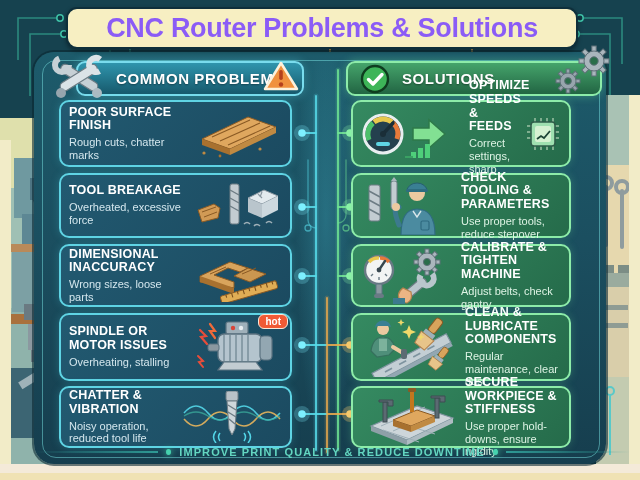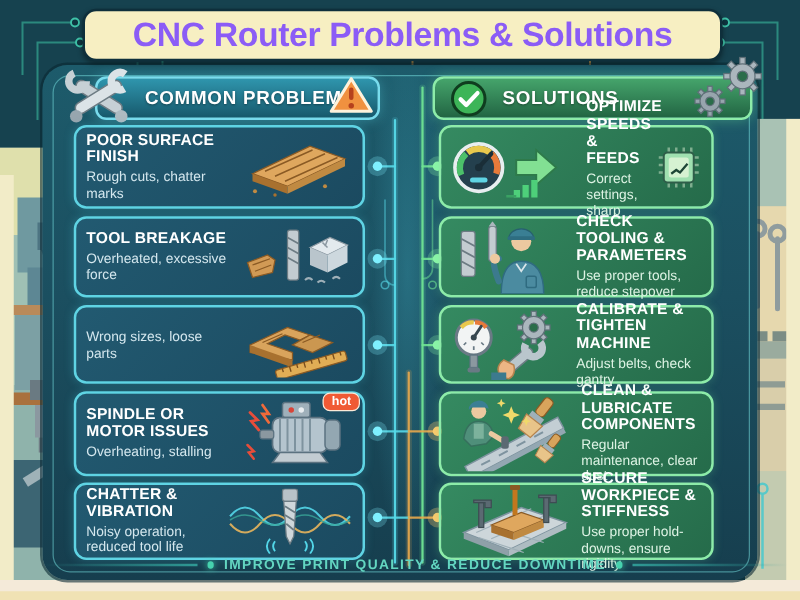--- a/index.html
+++ b/index.html
@@ -287,20 +287,21 @@
         <polygon points="56,18 70,24 70,38 56,32" fill="#b9c5cc"></polygon>
         <polygon points="70,24 86,16 86,30 70,38" fill="#cdd8de"></polygon>
         <path d="M66,14 l4,4 M70,12 l-2,5" stroke="#8a97a0" stroke-width="1.2" fill="none"></path>
         <path d="M52,44 q3,-3 6,0 M62,46 q3,-3 6,0 M74,43 q3,-3 6,0" stroke="#9fb0b8" stroke-width="1.6" fill="none"></path>
       </svg>
     </div>
   </article>
 
   <article class="card p-card r3">
     <div class="txt">
+      <h3>DIMENSIONAL INACCURACY</h3>
       <p>Wrong sizes, loose parts</p>
     </div>
     <div class="icn">
       <svg width="92" height="52" viewBox="0 0 92 52">
         <polygon points="10,26 40,12 58,18 50,22 38,18 24,25 44,32 44,38 10,32" fill="#d9a45c" stroke="#8a5a24" stroke-width="1"></polygon>
         <polygon points="58,18 76,24 60,32 44,26" fill="#cb9750" stroke="#8a5a24" stroke-width="1"></polygon>
         <polygon points="10,26 10,32 44,44 44,38" fill="#a8712f"></polygon>
         <path d="M20,24 l16,-7 M52,24 l14,-6" stroke="#8a5a24" stroke-width="1" fill="none"></path>
         <g transform="rotate(-16 60 42)">
           <rect x="30" y="38" width="58" height="8" rx="2" fill="#e0ad55" stroke="#8a5a24" stroke-width="1"></rect>

